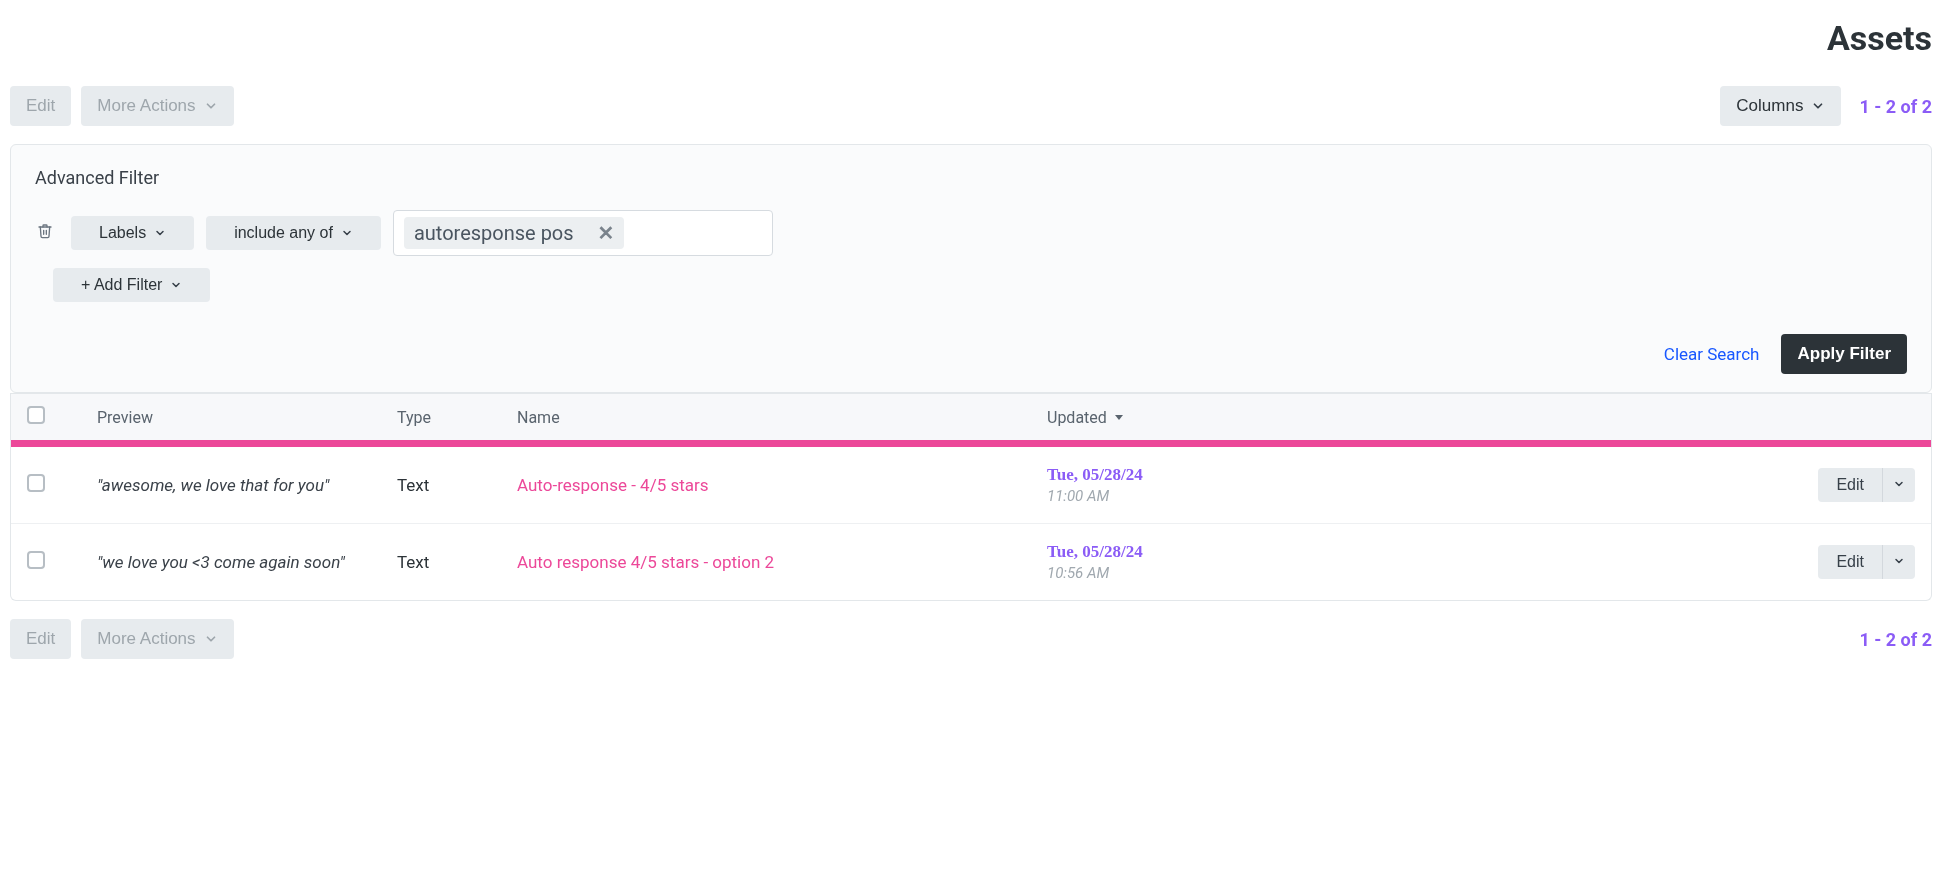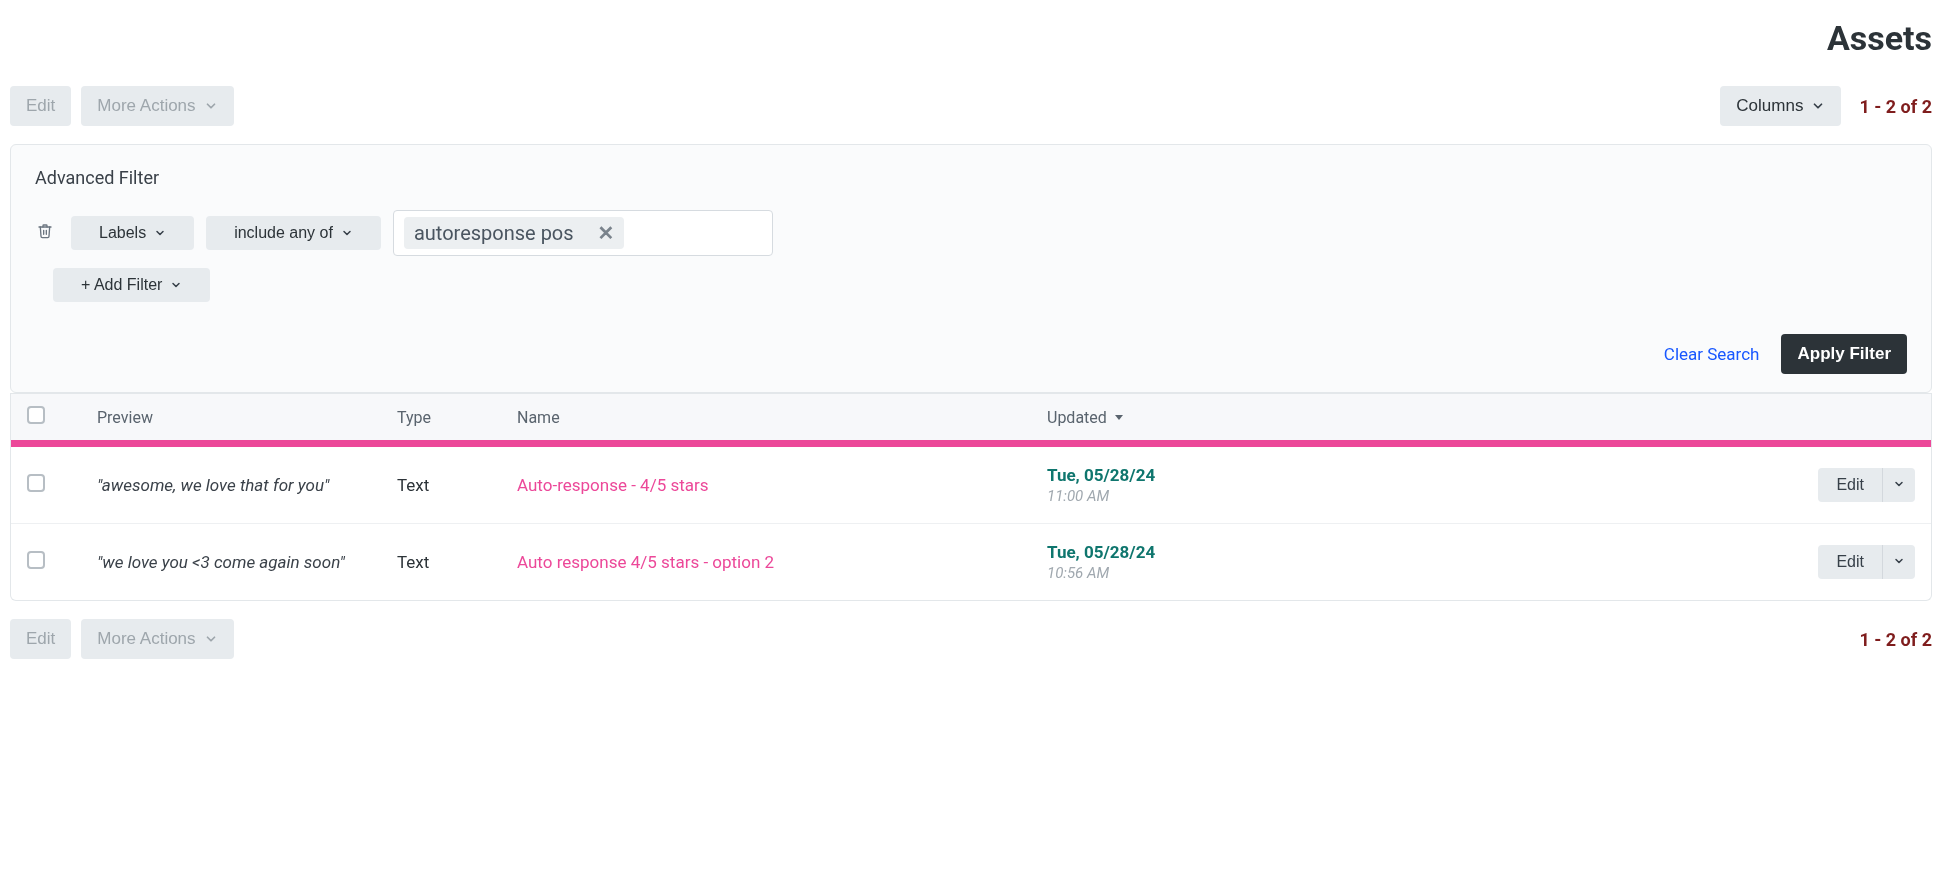--- a/index.html
+++ b/index.html
@@ -41,21 +41,21 @@
   .btn-dark {
     background: #2c3338;
     color: #fff;
     font-weight: 600;
   }
   .chev { display:inline-block; }
   .chev svg { display:block; }
   .range {
     font-size: 18px;
     margin-left: 18px;
-    color: #7f1d1d;
+    color: #8b5cf6;
   }
   .range b { font-weight: 700; }
   
   .filter-panel {
     border: 1px solid #e3e7ea;
     border-radius: 6px;
     background: #fafbfc;
     padding: 22px 24px 18px 24px;
     margin-bottom: 0;
   }
@@ -136,21 +136,21 @@
   .checkbox {
     width: 18px; height: 18px;
     border: 2px solid #b7bec4;
     border-radius: 4px;
     display: inline-block;
     cursor: pointer;
     background: #fff;
   }
   .preview-text { font-style: italic; color: #3a4149; }
   .name-link { color: #ec4899; cursor: pointer; }
-  .updated-date { font-weight: 700; color: #0f766e; }
+  .updated-date { font-weight: 700; color: #8b5cf6; font-family: Liberation Serif, serif; }
   .updated-time { color: #a0a8af; font-style: italic; font-size: 15px; margin-top: 2px; }
   .row-actions { display: flex; justify-content: flex-end; gap: 4px; }
   .split-btn { display: inline-flex; }
   .split-btn .main {
     background: #e7ebee; border:none; padding: 8px 18px; font-size: 16px;
     border-radius: 4px 0 0 4px; cursor: pointer; color:#374049;
   }
   .split-btn .drop {
     background: #e7ebee; border:none; border-left: 1px solid #d3d8dd;
     padding: 8px 10px; border-radius: 0 4px 4px 0; cursor: pointer; color:#374049;

